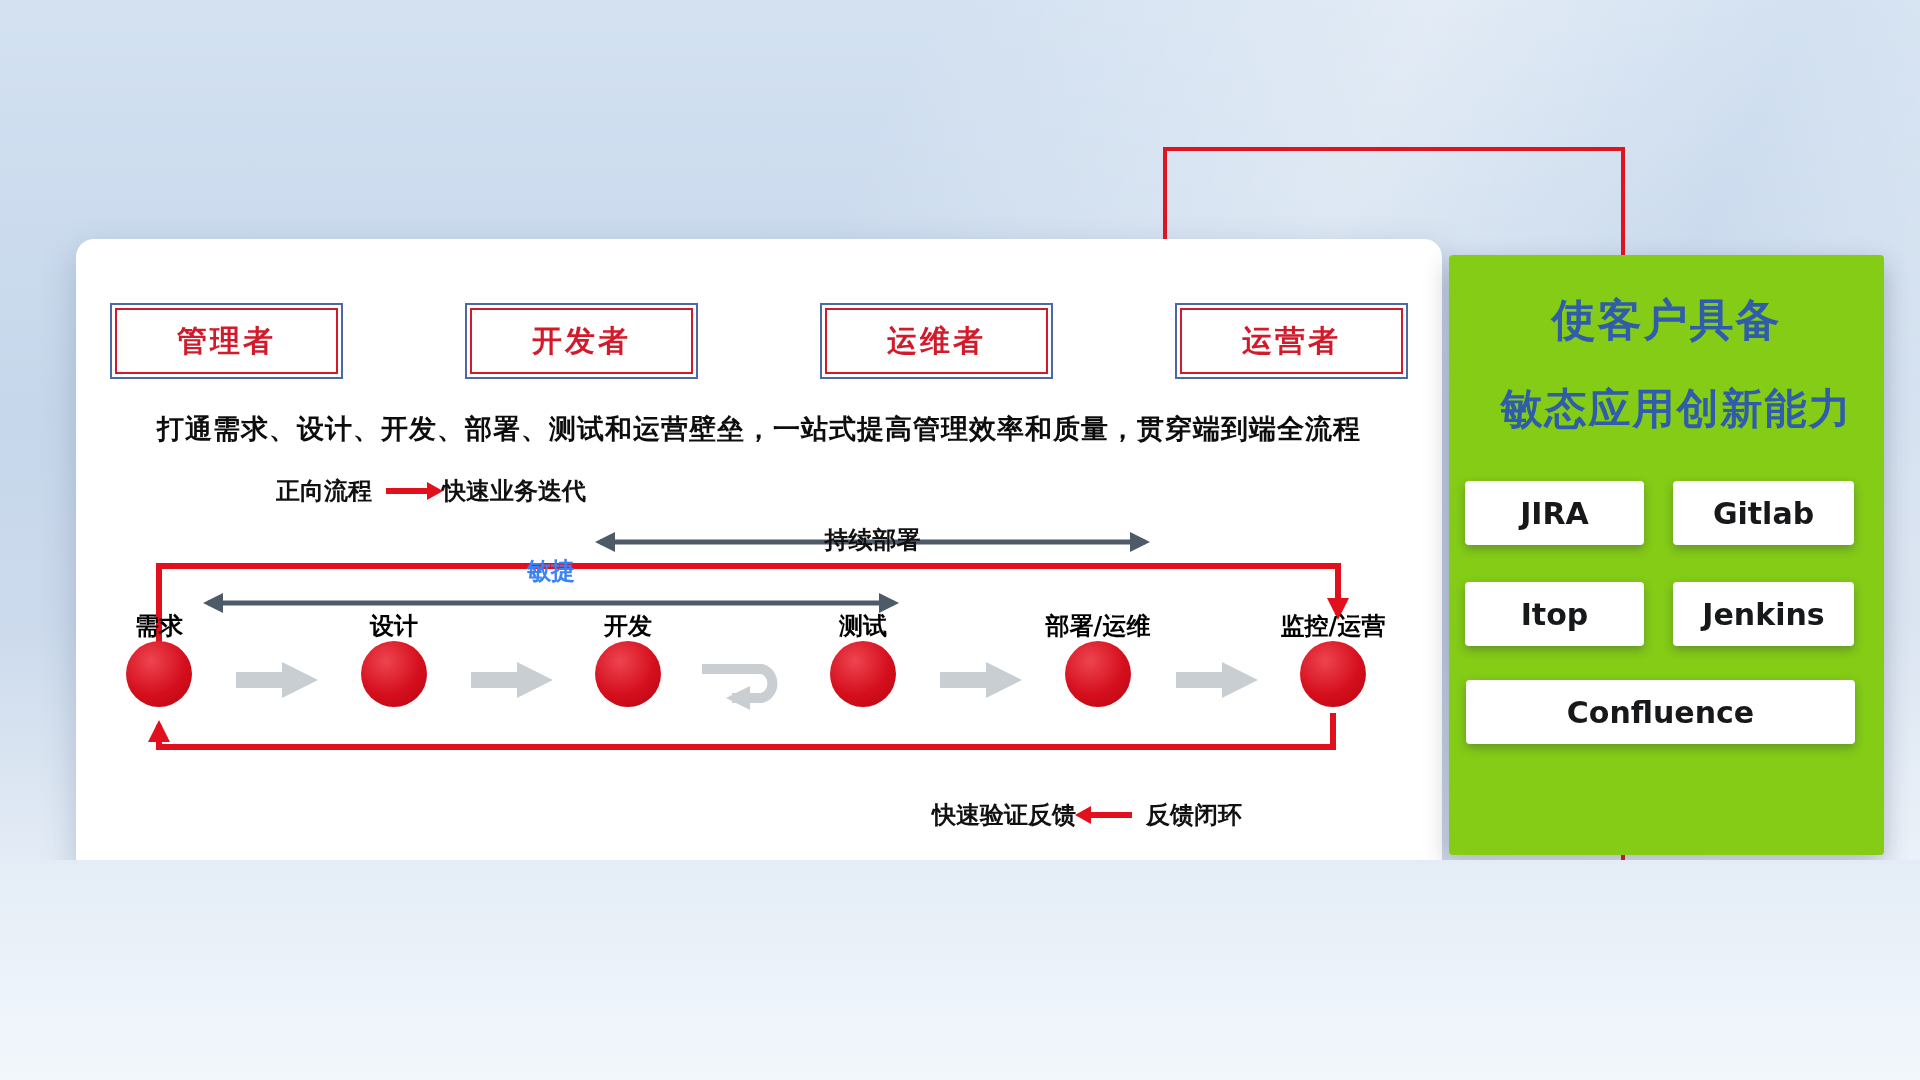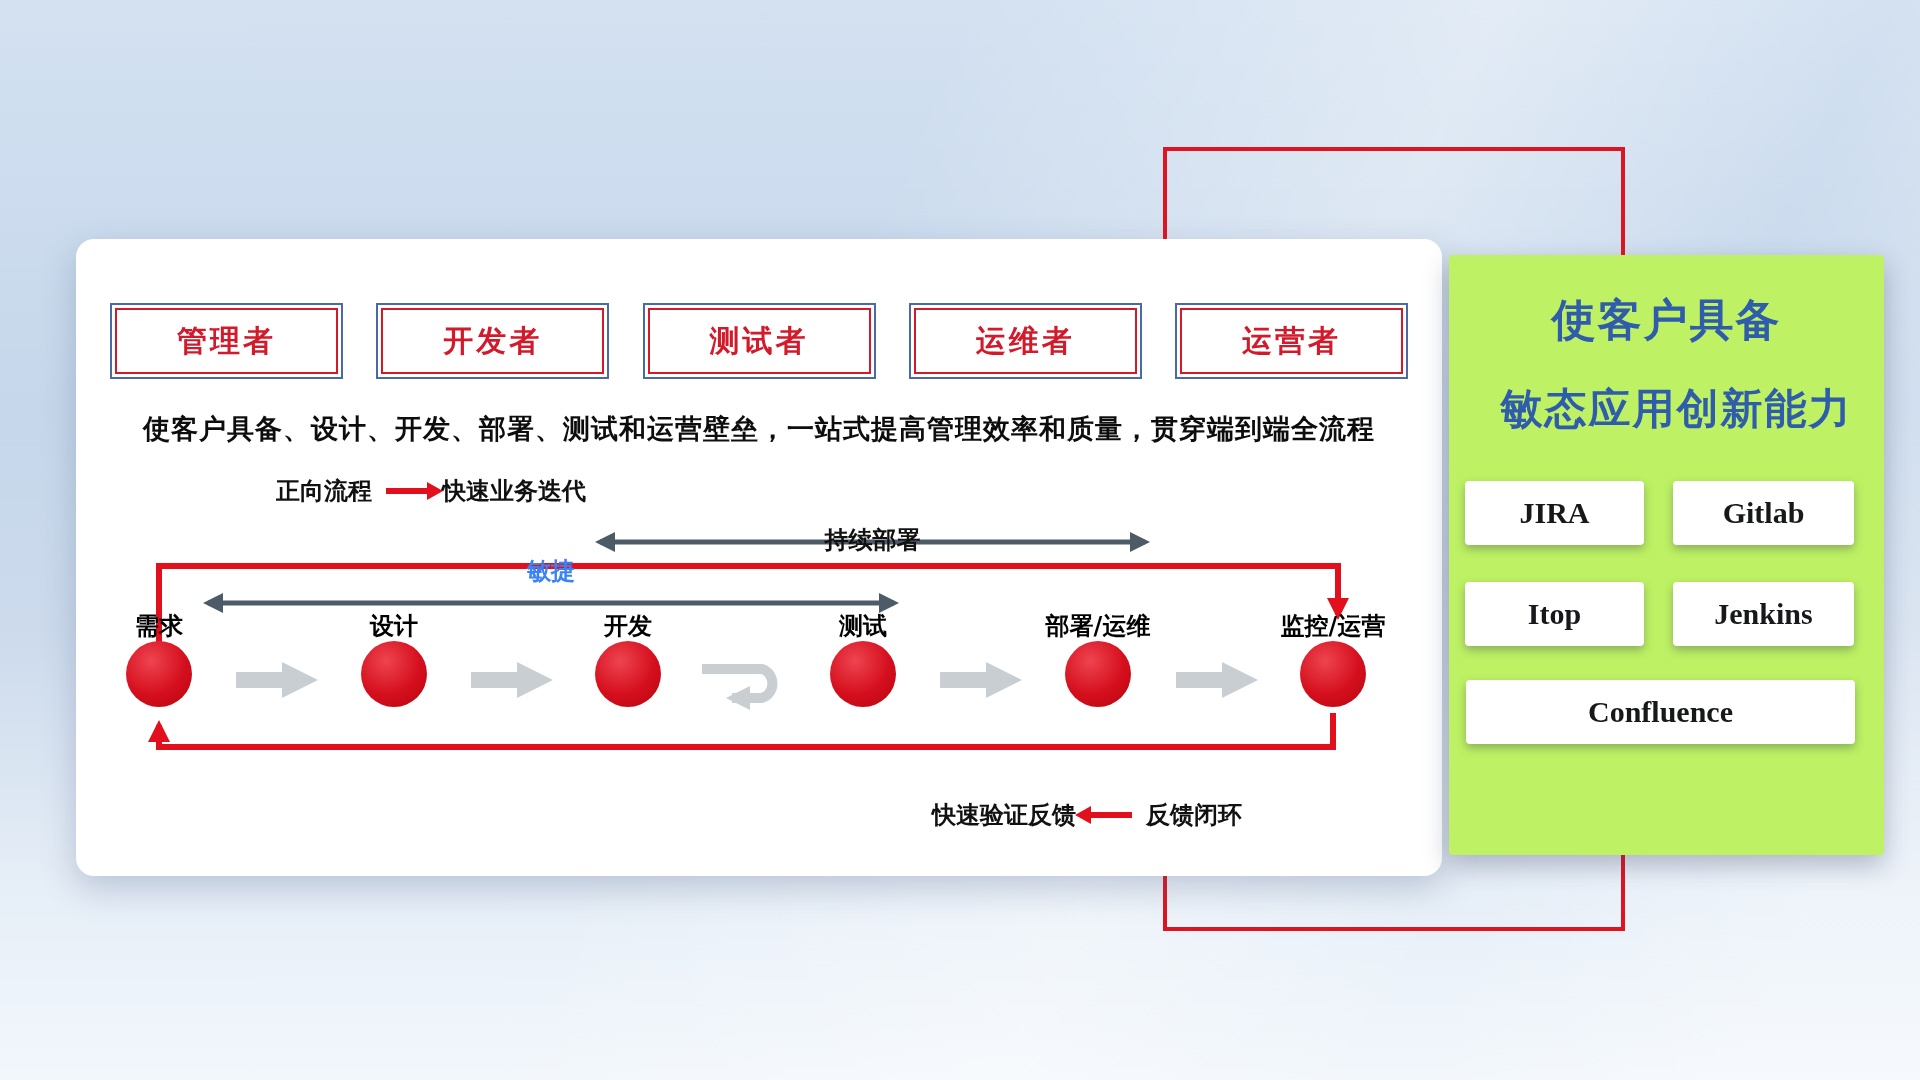--- a/index.html
+++ b/index.html
@@ -2,21 +2,21 @@
 <html><head>
 <meta charset="utf-8">
 <style>
   * { margin:0; padding:0; box-sizing:border-box; }
   html,body { width:1920px; height:1080px; }
   body {
     font-family:"DejaVu Sans","Liberation Sans",sans-serif;
     background:linear-gradient(180deg,#d3e1f1 0%,#c6d7eb 38%,#ccdaec 58%,#e6eef7 82%,#f2f7fc 100%);
     overflow:hidden;
   }
-  .stage { position:relative; width:1920px; height:1080px; overflow:hidden; }
+  .stage { position:relative; width:1920px; height:860px; overflow:hidden; }
   .stage::before {
     content:''; position:absolute; inset:0; pointer-events:none;
     background:linear-gradient(115deg, rgba(255,255,255,0) 40%, rgba(255,255,255,0.35) 62%, rgba(255,255,255,0) 78%, rgba(255,255,255,0.3) 92%);
   }
 
   
   .red-frame { position:absolute; left:1163px; top:147px; width:462px; height:784px;
     border:4px solid #df1421; z-index:1; }
 
   
@@ -52,22 +52,22 @@
 
   .flow-svg { position:absolute; left:0; top:0; width:1366px; height:637px; z-index:0; }
 
   .node { position:absolute; top:372px; width:160px; text-align:center; z-index:3; }
   .node .nlabel { font-size:24px; font-weight:600; color:#000; height:30px; line-height:30px; margin-bottom:0; }
   .node .ncircle { width:66px; height:66px; border-radius:50%; margin:0 auto;
     background:radial-gradient(circle at 38% 30%, #ee4450 0%, #d50f1d 55%, #b70410 100%); }
 
   
   .panel { position:absolute; left:1449px; top:255px; width:435px; height:600px;
-    background:#bef264; border-radius:4px; z-index:3;
-    box-shadow:0 10px 26px rgba(50,60,90,0.32);font-family:Liberation Serif, serif; }
+    background:#84cc16; border-radius:4px; z-index:3;
+    box-shadow:0 10px 26px rgba(50,60,90,0.32); }
   .panel-title { position:absolute; left:0; width:100%; text-align:center;
     font-weight:700; color:#2f5cab; letter-spacing:2px; }
   .panel-title.l1 { top:36px; font-size:44px; }
   .panel-title.l2 { top:126px; font-size:42px;padding-left:20px; }
   .tool { position:absolute; background:#ffffff; border-radius:4px;
     box-shadow:0 4px 10px rgba(40,50,70,0.35);
     display:flex; align-items:center; justify-content:center;
     font-size:30px; font-weight:700; color:#17181a; }
 </style>
 </head>
@@ -107,31 +107,28 @@
     </svg>
 
     <div class="roles">
       <div class="role-box">
           <span>管理者</span>
         </div>
       <div class="role-box">
           <span>开发者</span>
         </div>
       <div class="role-box">
-          <span>测试者</span>
-        </div>
-      <div class="role-box">
           <span>运维者</span>
         </div>
       <div class="role-box">
           <span>运营者</span>
         </div>
     </div>
 
-    <div class="desc">使客户具备、设计、开发、部署、测试和运营壁垒，一站式提高管理效率和质量，贯穿端到端全流程</div>
+    <div class="desc">打通需求、设计、开发、部署、测试和运营壁垒，一站式提高管理效率和质量，贯穿端到端全流程</div>
 
     <div class="legend forward">
       <span>正向流程</span>
       <span class="harrow right"></span>
       <span>快速业务迭代</span>
     </div>
 
     <div class="cd-label">持续部署</div>
     <div class="agile-label">敏捷</div>
 

